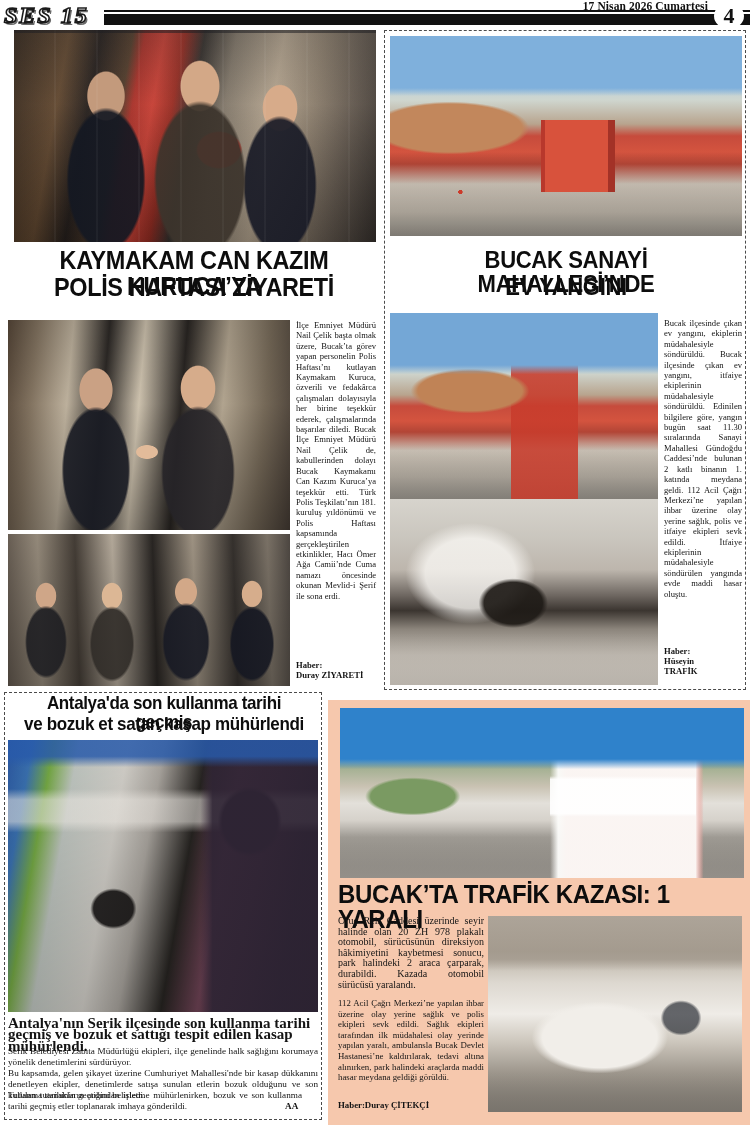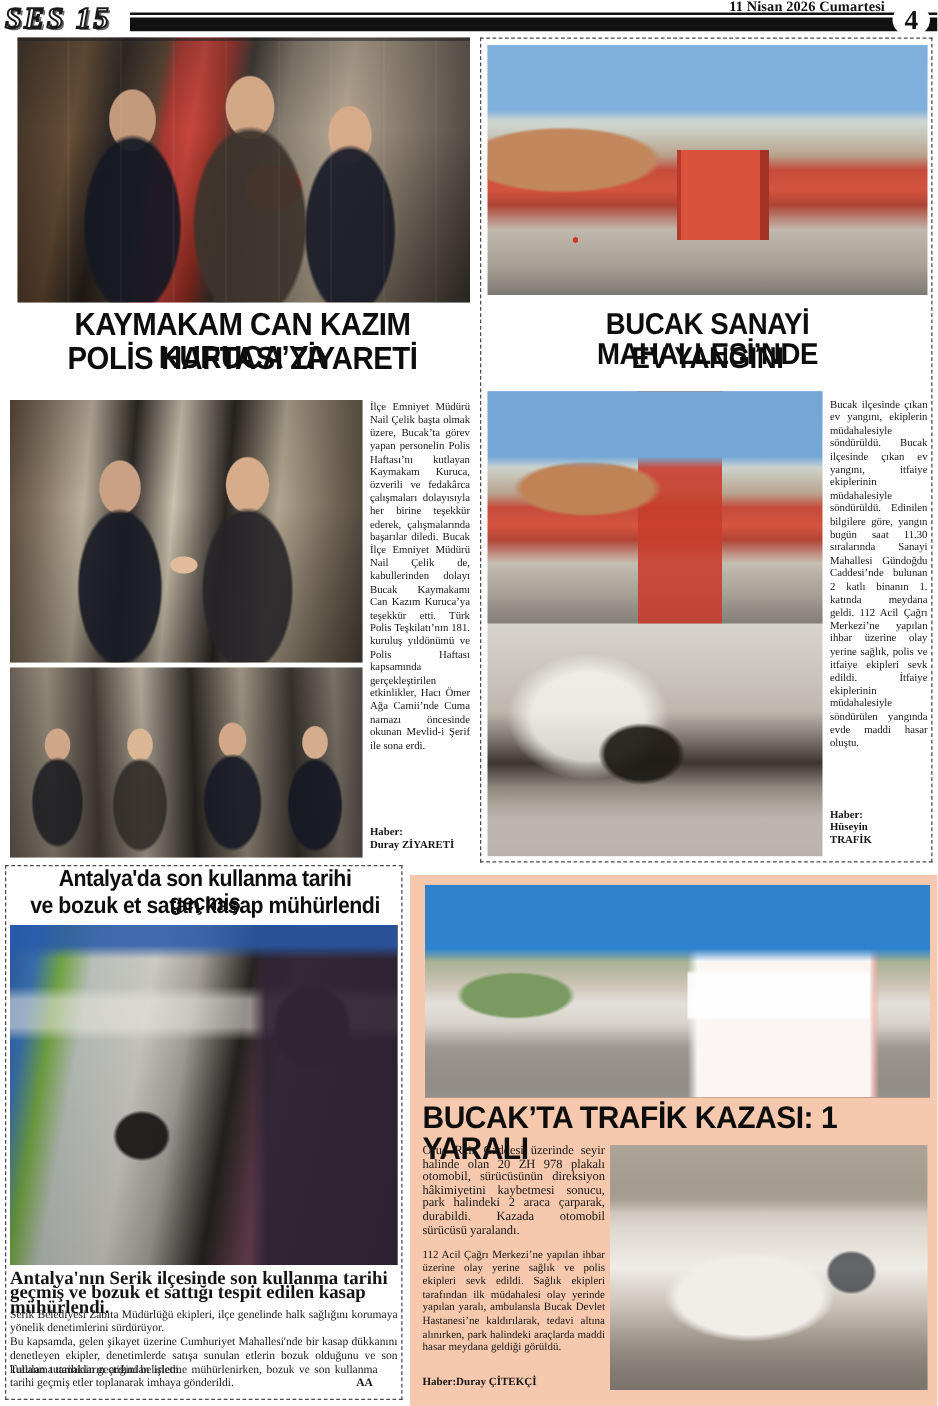--- a/index.html
+++ b/index.html
@@ -145,21 +145,21 @@
 </style>
 </head>
 <body>
 
 <div class="page">
 
   <div class="masthead">
     <div class="brand">SES 15</div>
     <div class="rule-thin"></div>
     <div class="rule-black"></div>
-    <div class="masthead-date">11 Nisan 2026 Cumartesi</div>
+    <div class="masthead-date">17 Nisan 2026 Cumartesi</div>
     <div class="page-num">4</div>
   </div>
 
   <div class="photo p1" style="left:14px; top:30px; width:362px; height:212px;">
     <div class="ph-layer" style="background:
         radial-gradient(ellipse 60px 110px at 92px 150px, rgba(20,24,34,.92) 0 62%, rgba(20,24,34,0) 66%),
         radial-gradient(ellipse 26px 34px at 92px 66px, #c39a7c 0 70%, rgba(195,154,124,0) 74%),
         radial-gradient(ellipse 70px 120px at 186px 150px, rgba(60,52,44,.93) 0 62%, rgba(60,52,44,0) 66%),
         radial-gradient(ellipse 27px 35px at 186px 56px, #d3a887 0 70%, rgba(211,168,135,0) 74%),
         radial-gradient(ellipse 56px 105px at 266px 155px, rgba(24,26,38,.92) 0 62%, rgba(24,26,38,0) 66%),

